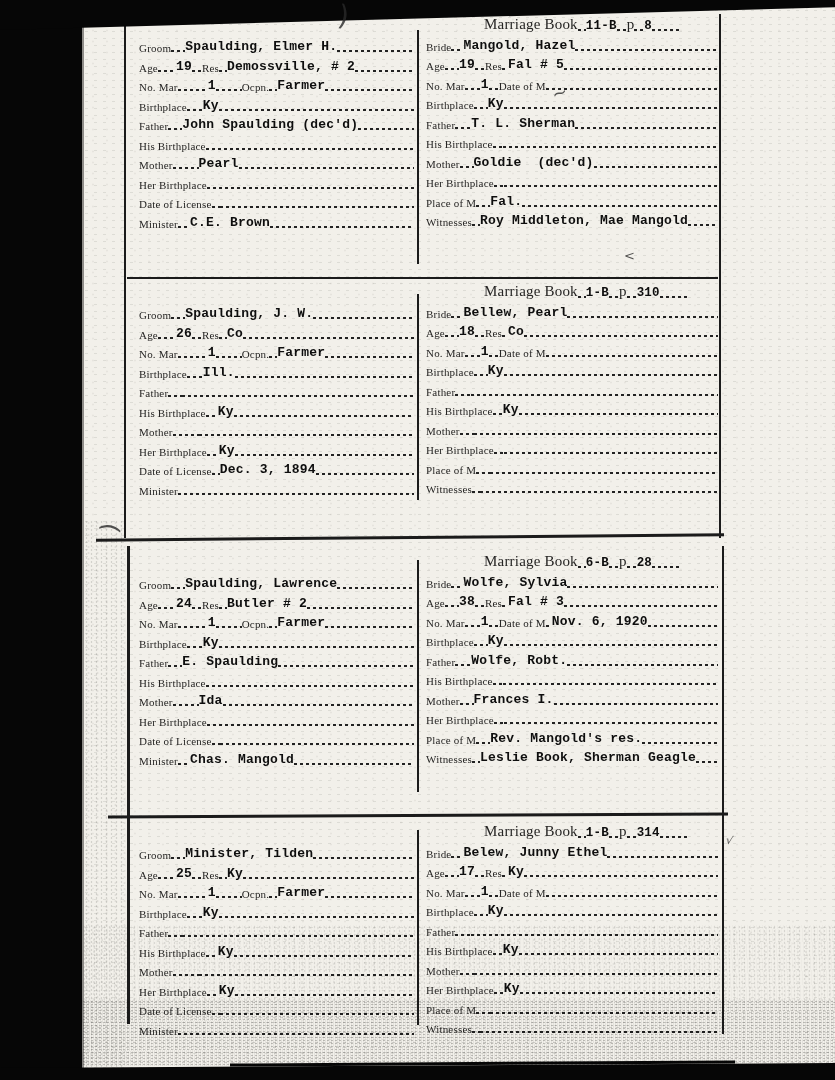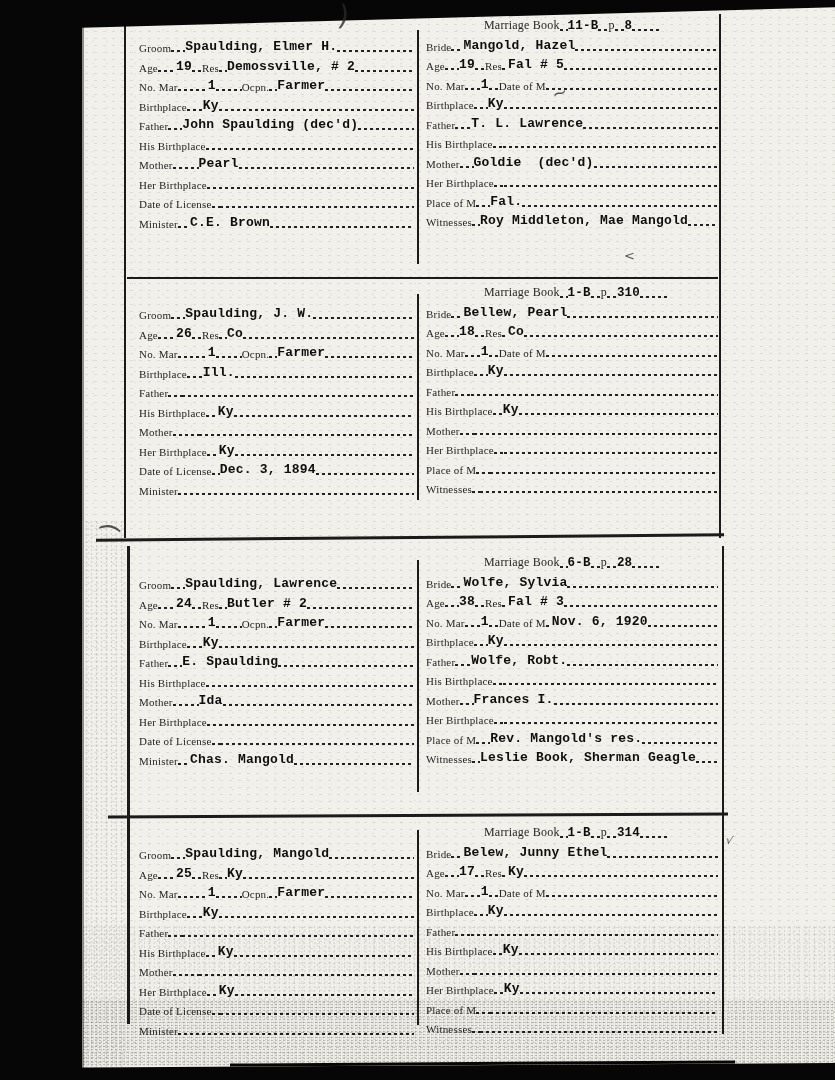--- a/index.html
+++ b/index.html
@@ -67,21 +67,21 @@
   .record{position:absolute;left:125px;width:595px;}
   .cols{display:flex;}
   .col-g{width:293px;box-sizing:border-box;padding:19.5px 4px 0 14px;}
   .col-b{flex:1;box-sizing:border-box;padding:0 2px 0 8px;min-width:0;}
   .frow{display:flex;align-items:flex-end;height:19.5px;min-width:0;}
   .lab{
     font:11px "Liberation Serif",serif;color:#262524;
     white-space:pre;letter-spacing:.2px;padding-bottom:1px;flex:0 0 auto;
   }
   .mb-row{margin-left:58px;height:18px;}
-  .mb-row .lab{font-size:12px;}
+  .mb-row .lab{font-size:15px;}
   .mb-row .val{font-size:12.5px;}
   .val{
     font-family:"Liberation Mono",monospace;font-weight:700;font-size:13px;
     color:#0e0e0e;white-space:pre;letter-spacing:.2px;line-height:1;
     padding-bottom:2px;flex:0 1 auto;overflow:visible;
   }
   .lead{
     flex:1 1 12px;min-width:0;height:2px;margin-bottom:3px;align-self:flex-end;
     background-image:repeating-linear-gradient(90deg,#222 0 3px,transparent 3px 6px);
   }
@@ -210,21 +210,21 @@
             </div>
             <div class="frow">
               <span class="lab">Birthplace</span>
               <span class="lead fixed" style="width: 14px;"></span>
               <span class="val">Ky</span>
               <span class="lead"></span>
             </div>
             <div class="frow">
               <span class="lab">Father</span>
               <span class="lead fixed" style="width: 16px;"></span>
-              <span class="val">T. L. Lawrence</span>
+              <span class="val">T. L. Sherman</span>
               <span class="lead"></span>
             </div>
             <div class="frow">
               <span class="lab">His Birthplace</span>
               <span class="lead fixed" style="width: 10px;"></span>
               <span class="lead"></span>
             </div>
             <div class="frow">
               <span class="lab">Mother</span>
               <span class="lead fixed" style="width: 14px;"></span>
@@ -544,21 +544,21 @@
             </div>
           </div>
         </div>
       </div>
       <div class="record" style="top: 823px;">
         <div class="cols">
           <div class="col-g">
             <div class="frow">
               <span class="lab">Groom</span>
               <span class="lead fixed" style="width: 14px;"></span>
-              <span class="val">Spaulding, Mangold</span>
+              <span class="val">Minister, Tilden</span>
               <span class="lead"></span>
             </div>
             <div class="frow">
               <span class="lab">Age</span>
               <span class="lead fixed" style="width: 18px;"></span>
               <span class="val">25</span>
               <span class="lead fixed" style="width: 10px;"></span>
               <span class="lab">Res</span>
               <span class="lead fixed" style="width: 8px;"></span>
               <span class="val">Ky</span>

